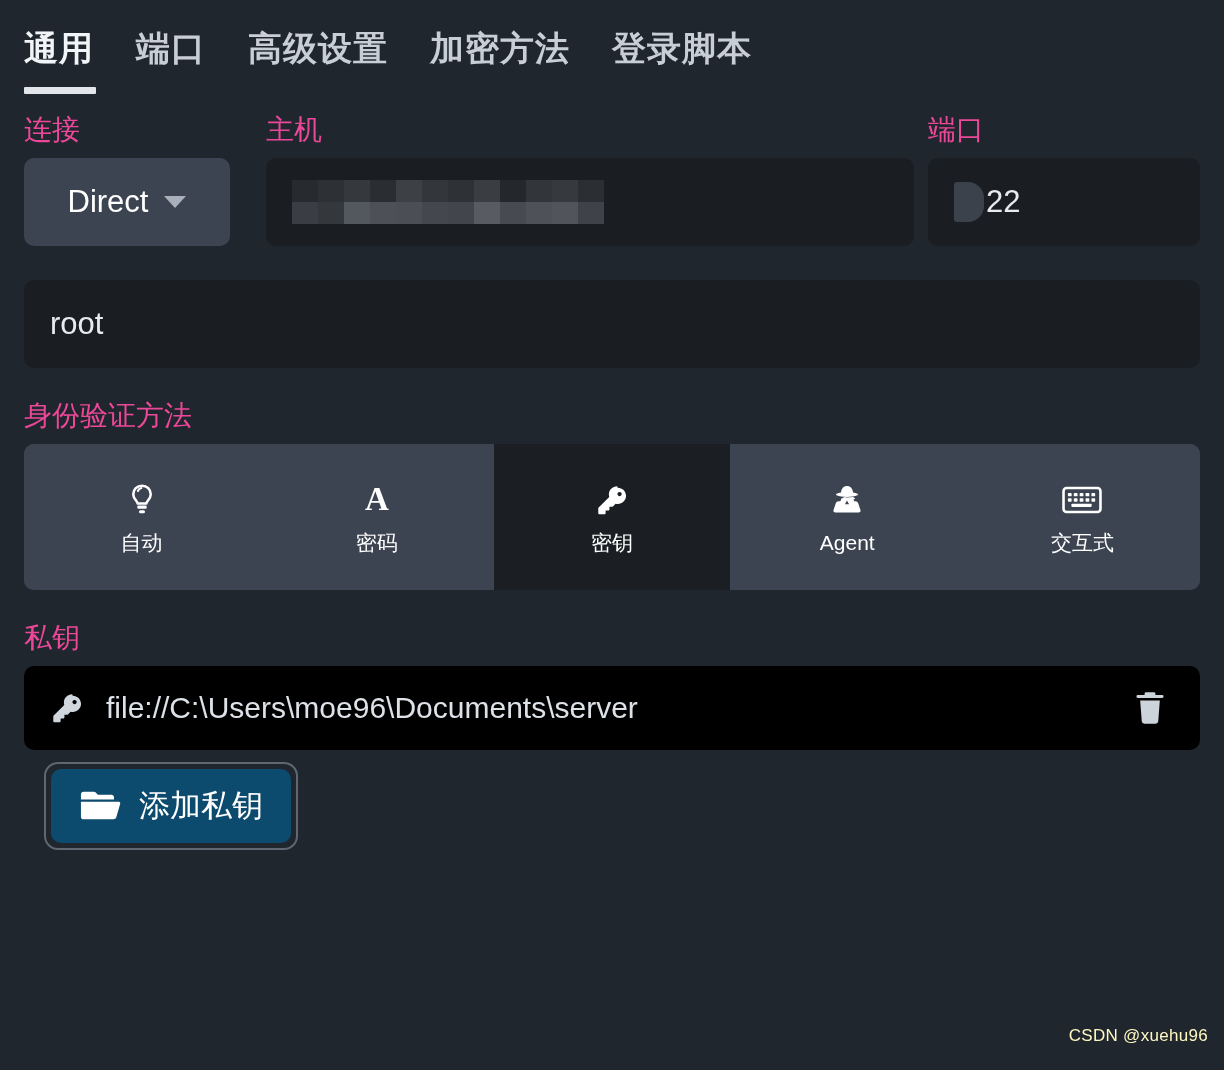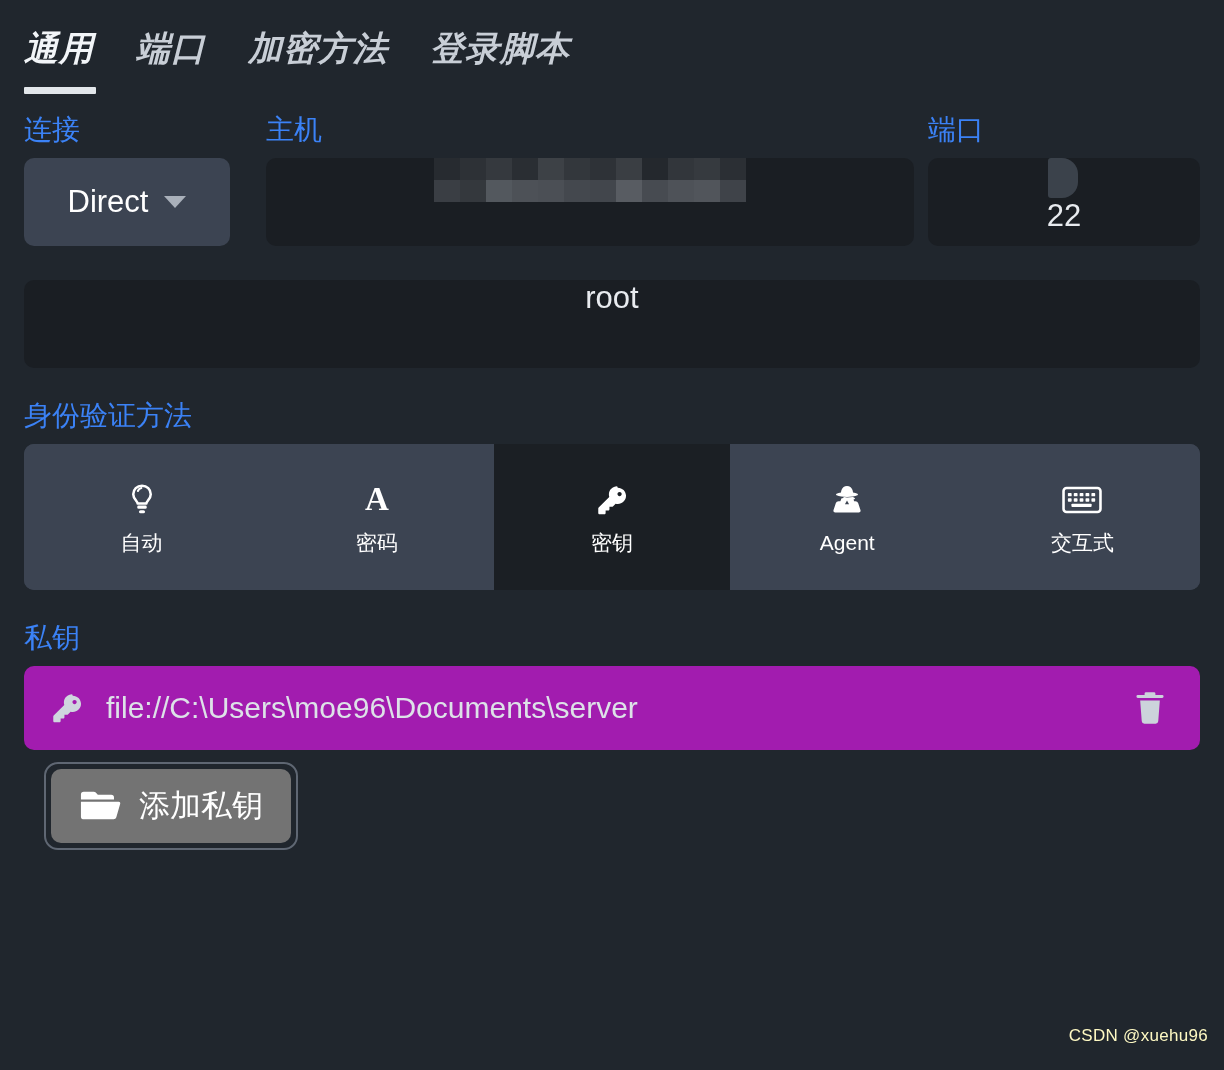--- a/index.html
+++ b/index.html
@@ -27,38 +27,37 @@
   }
   .tab {
     position: relative;
     font-size: 34px;
     font-weight: bold;
     color: #c8ced6;
     letter-spacing: 1px;
     padding-bottom: 6px;
     cursor: pointer;
     white-space: nowrap;
-    font-style: italic;
   }
   .tab.active { color: #f2f5f8; }
   .tab.active::after {
     content: "";
     position: absolute;
     left: 0;
     bottom: -16px;
     width: 72px;
     height: 7px;
     background: #e2e6ea;
     border-radius: 1px;
   }
 
   
   .field-label {
     font-size: 28px;
-    color: #3b82f6;
+    color: #ec4899;
     line-height: 1;
     margin-bottom: 14px;
   }
 
   
   .row-conn {
     display: flex;
     align-items: flex-start;
     padding: 38px 24px 0 24px;
     box-sizing: border-box;
@@ -94,21 +93,20 @@
     border-radius: 10px;
     display: flex;
     align-items: center;
     padding: 0 26px;
     box-sizing: border-box;
     font-size: 31px;
     color: #e8ebef;
     cursor: text;
     overflow: hidden;
     position: relative;
-    flex-direction: column;
   }
 
   
   .mosaic {
     display: flex;
     flex-direction: column;
     gap: 0;
   }
   .mosaic-row { display: flex; height: 22px; }
   .mosaic-row span { display: block; width: 26px; height: 100%; }
@@ -164,21 +162,21 @@
     font-size: 33px;
     font-weight: bold;
     line-height: 1;
     color: #ffffff;
     font-family: "Liberation Serif", "DejaVu Serif", serif;
   }
 
   
   .keyrow {
     height: 84px;
-    background: #a21caf;
+    background: #000000;
     border-radius: 10px;
     display: flex;
     align-items: center;
     padding: 0 22px 0 26px;
     box-sizing: border-box;
   }
   .keyrow .key-icon { color: #cfd6de; display: flex; align-items: center; }
   .keyrow .key-path {
     font-size: 30px;
     color: #dde2e8;
@@ -199,21 +197,21 @@
 
   
   .addkey-wrap {
     margin: 12px 0 0 20px;
     display: inline-block;
     border: 2px solid #5f6773;
     border-radius: 14px;
     padding: 5px;
   }
   .addkey-btn {
-    background: #737373;
+    background: #0c4a6e;
     border-radius: 10px;
     height: 74px;
     display: flex;
     align-items: center;
     gap: 18px;
     padding: 0 28px;
     cursor: pointer;
   }
   .addkey-btn .addkey-label {
     font-size: 31px;
@@ -231,20 +229,21 @@
     letter-spacing: 0.3px;
     margin-top: 48px;
   }
 </style>
 </head>
 <body>
 
 <div class="tabbar">
   <div class="tab active">通用</div>
   <div class="tab">端口</div>
+  <div class="tab">高级设置</div>
   <div class="tab">加密方法</div>
   <div class="tab">登录脚本</div>
 </div>
 
 <div class="row-conn">
 
   <div class="col-connection">
     <div class="field-label">连接</div>
     <div class="select-box">
       <span class="select-value">Direct</span>

